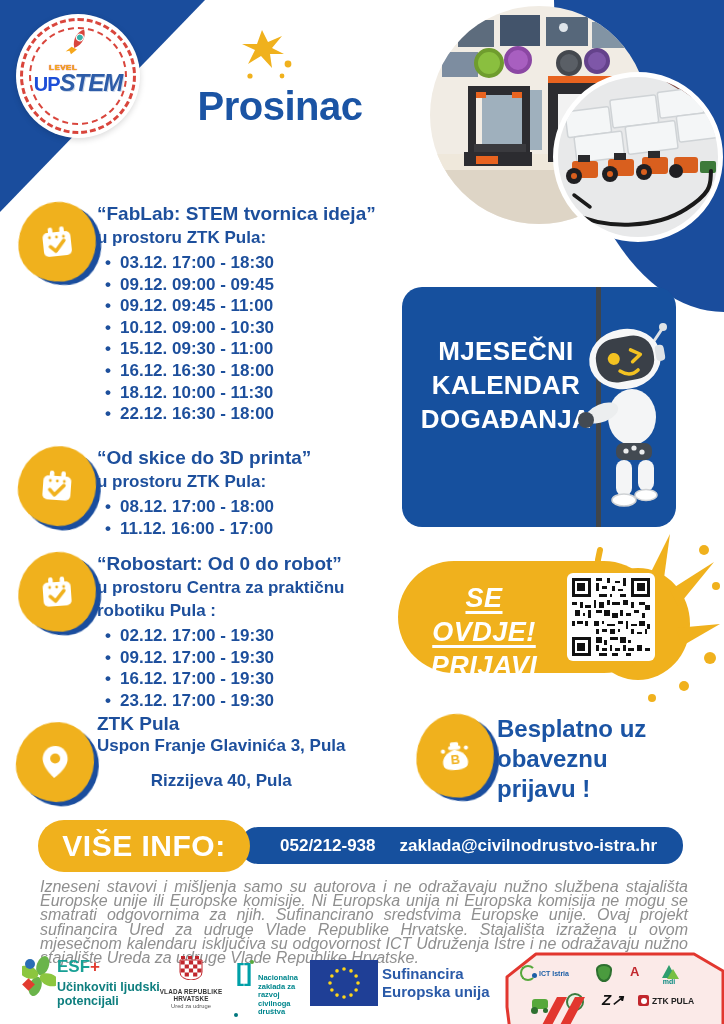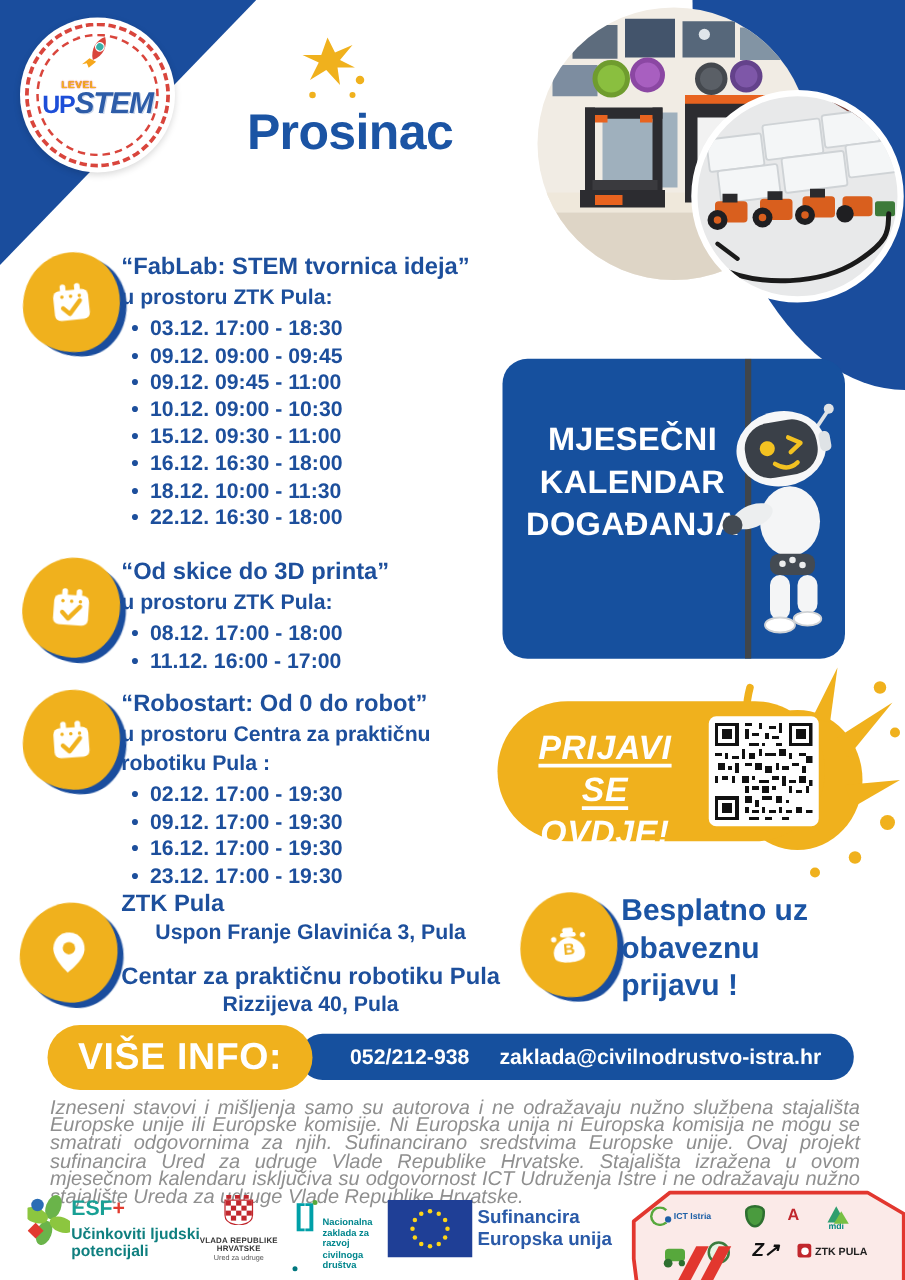--- a/index.html
+++ b/index.html
@@ -318,21 +318,20 @@
         <li>09.12. 17:00 - 19:30</li>
         <li>16.12. 17:00 - 19:30</li>
         <li>23.12. 17:00 - 19:30</li>
       </ul>
   </div>
 
   <div class="venues">
     <div class="vname">ZTK Pula</div>
     <div class="vaddr">Uspon Franje Glavinića 3, Pula</div>
     <div class="gap"></div>
-    <div class="vname">Centar za praktičnu robotiku Pula</div>
     <div class="vaddr">Rizzijeva 40, Pula</div>
   </div>
 
   <div class="card">
     <div class="pole"></div>
     <div class="ctext">
 
     <div>MJESEČNI</div>
         <div>KALENDAR</div>
         <div>DOGAĐANJA</div>
@@ -369,22 +368,22 @@
     <path d="M78 62 L122 34 L86 78 Z" fill="#f0b11d"></path>
     <path d="M84 100 L128 96 L90 118 Z" fill="#f0b11d"></path>
     <circle cx="112" cy="22" r="5" fill="#f0b11d"></circle>
     <circle cx="124" cy="58" r="4" fill="#f0b11d"></circle>
     <circle cx="118" cy="130" r="6" fill="#f0b11d"></circle>
     <circle cx="92" cy="158" r="5" fill="#f0b11d"></circle>
     <circle cx="60" cy="170" r="4" fill="#f0b11d"></circle>
   </svg>
   <div class="pill"></div>
   <div class="prijavi">
+    <div>SE OVDJE!</div>
     <div>PRIJAVI</div>
-    <div>SE OVDJE!</div>
   </div>
   <div class="qr">
     <svg width="78" height="78" viewBox="0 0 29 29" shape-rendering="crispEdges">
       <g fill="#111">
         <rect x="0" y="0" width="7" height="7"></rect>
           <rect x="22" y="0" width="7" height="7"></rect>
           <rect x="0" y="22" width="7" height="7"></rect>
         <rect x="1" y="1" width="5" height="5" fill="#fff"></rect>
           <rect x="23" y="1" width="5" height="5" fill="#fff"></rect>
           <rect x="1" y="23" width="5" height="5" fill="#fff"></rect>

